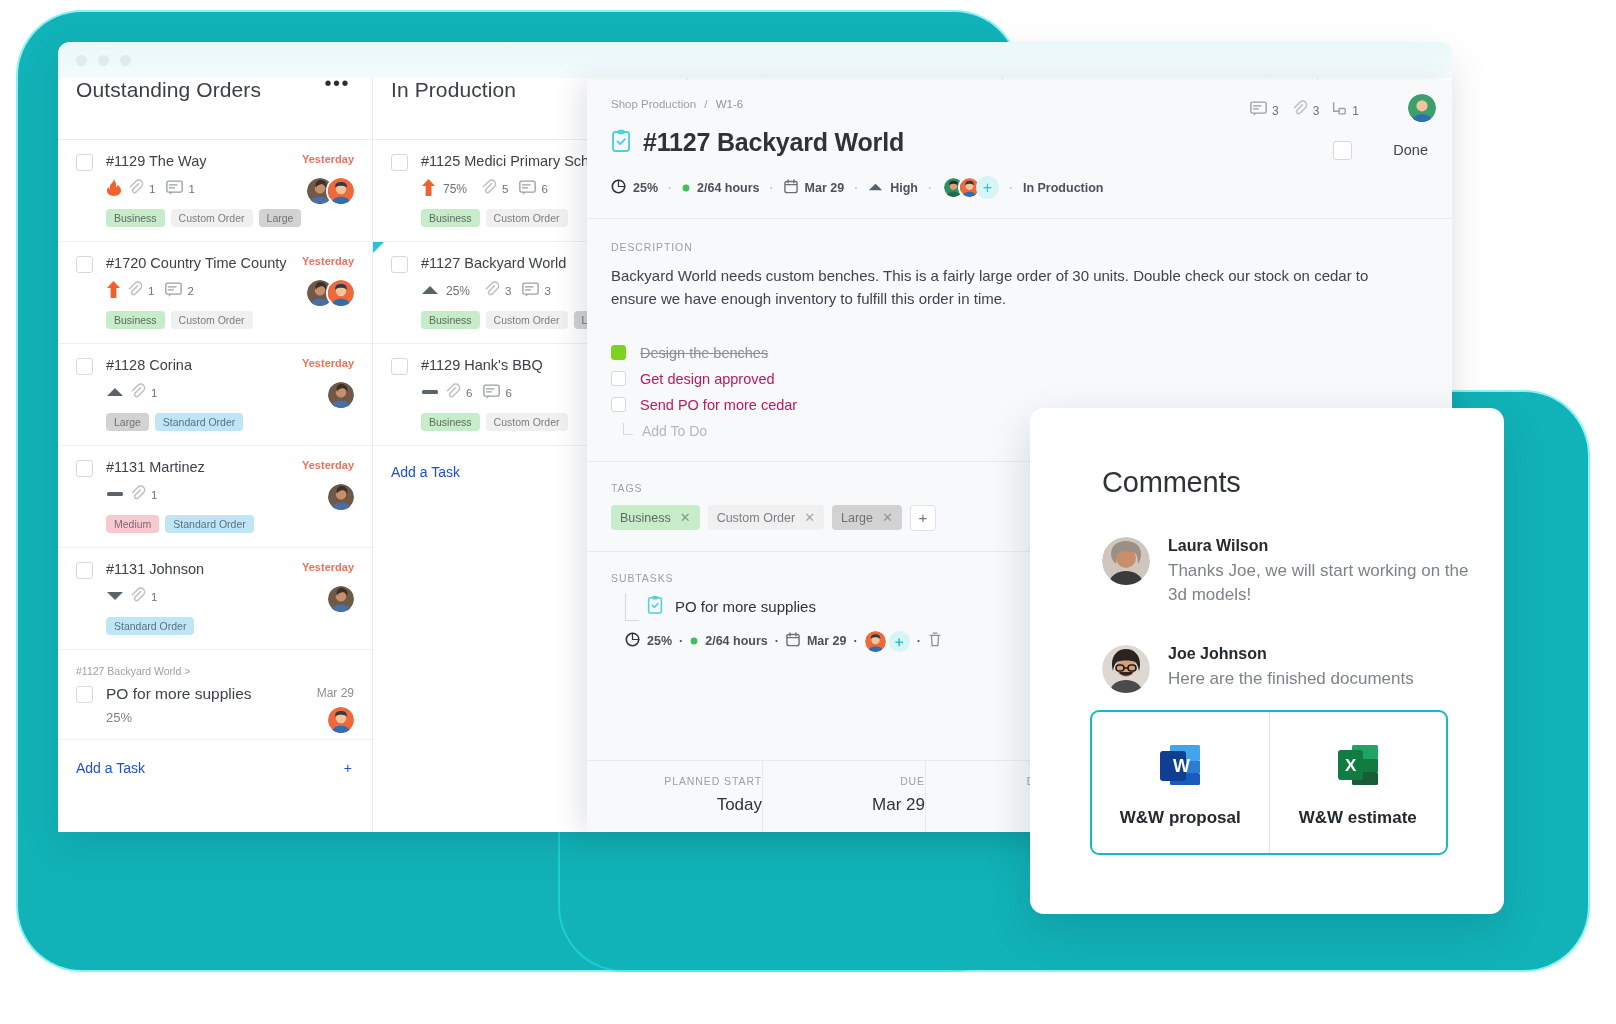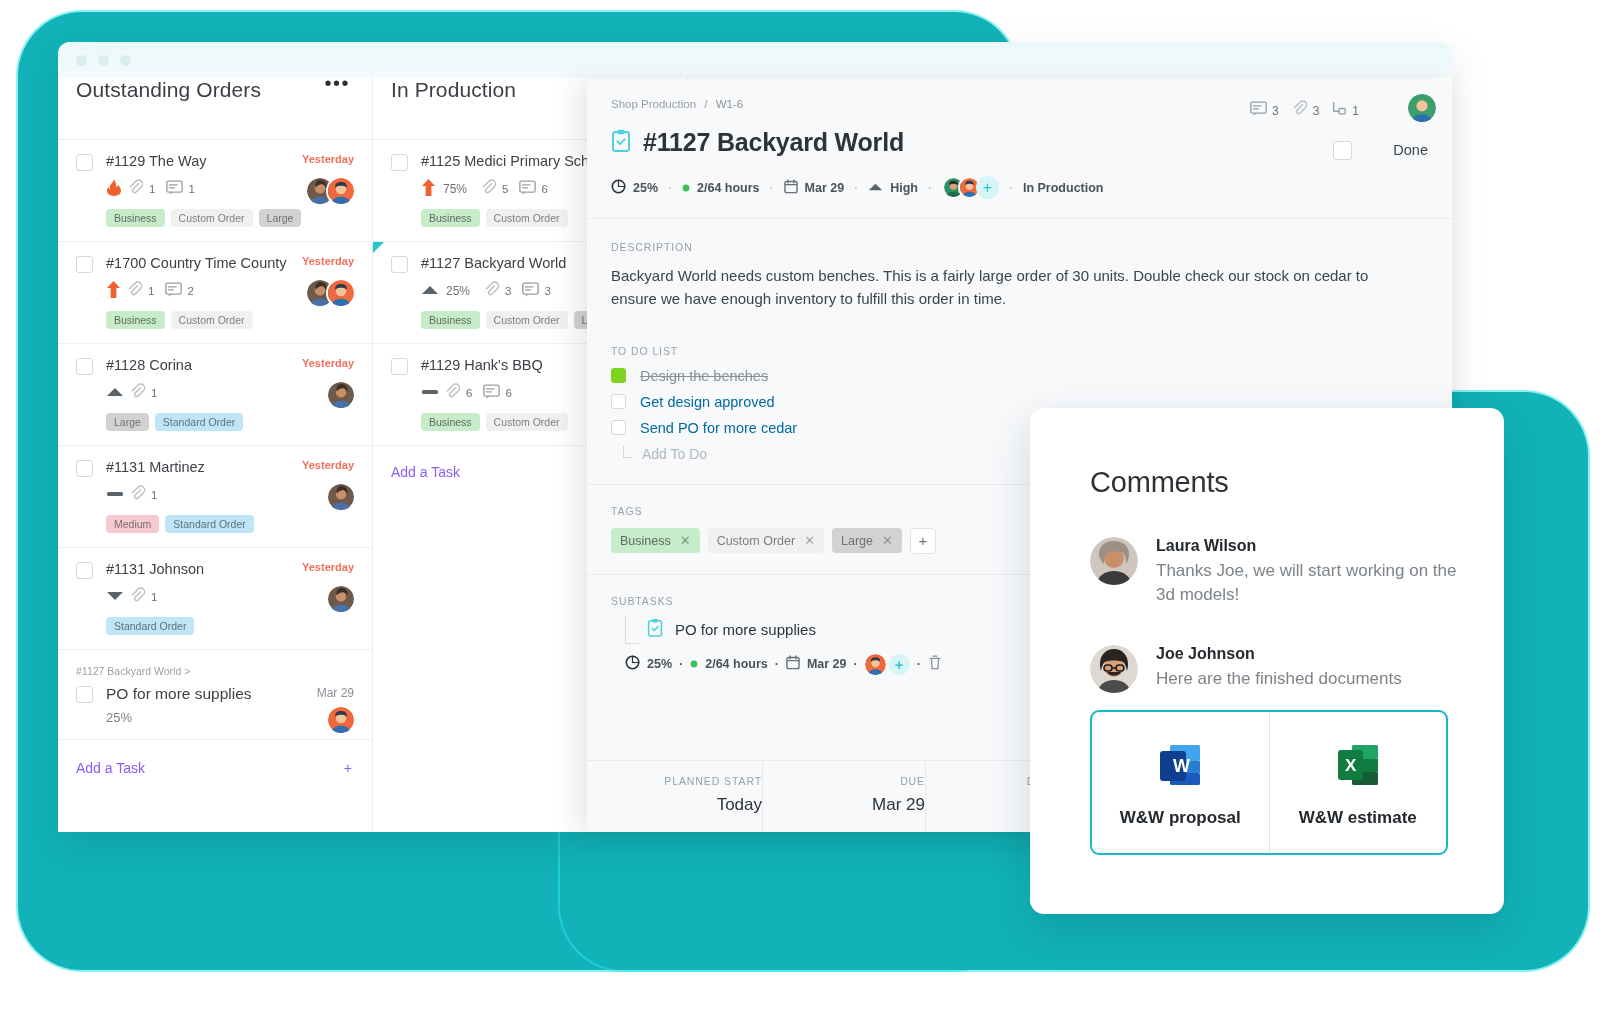--- a/index.html
+++ b/index.html
@@ -78,21 +78,21 @@
   .tag.pink  { background:#f7c9d1; color:#7f6a70; }
 
   .avatar { border-radius:50%; overflow:hidden; display:inline-block; vertical-align:middle; }
   .card-avatars { position:absolute; right:16px; top:36px; display:flex; }
   .card-avatars .avatar { width:30px; height:30px; margin-left:-9px; border:2px solid #fff; }
 
   .sub-parent { font-size:10.5px; color:#9aa0a6; margin-bottom:8px; }
   .sub-pct { font-size:13px; color:#7d8287; margin:7px 0 0 30px; }
 
   .add-task { display:flex; align-items:center; justify-content:space-between; padding:18px 20px 18px 18px; }
-  .add-task span { font-size:14px; color:#8b5cf6; }
+  .add-task span { font-size:14px; color:#1d4ed8; }
   .plus-lg { font-size:24px; color:#7d8287; font-weight:300; line-height:20px; }
 
   
   .flag { position:absolute; left:0; top:0; width:0; height:0;
           border-top:11px solid #25c6d4; border-right:11px solid transparent; }
 
   
   #detail {
     position:absolute; left:587px; top:80px; width:865px; height:752px;
     background:#f7f9fb; border-radius:4px 0 0 0;
@@ -115,21 +115,21 @@
   .done-box span { font-size:14.5px; color:#40464c;margin-left:32px; }
 
   .section { padding:0 24px; }
   .sec-label { font-size:10.5px; letter-spacing:.9px; color:#9aa0a6; margin-bottom:11px; }
   .divider { height:1px; background:#e8ebee; margin-top:20px; }
   #desc { font-size:15px; line-height:1.55; color:#3e444a; max-width:800px; }
 
   .todo { display:flex; align-items:center; margin-bottom:10px; }
   .todo .box { width:15px; height:15px; border:1px solid #d3d9de; border-radius:3px; background:#fff; flex:0 0 15px;}
   .todo .box.done { background:#7ed321; border-color:#7ed321; }
-  .todo .txt { font-size:14.5px; color:#0369a1; margin-left:14px; }
+  .todo .txt { font-size:14.5px; color:#be185d; margin-left:14px; }
   .todo.done .txt { color:#8a9096; text-decoration:line-through; }
   .add-todo { display:flex; align-items:center; margin-left:3px; }
   .add-todo .lshape { width:10px; height:12px; border-left:1px solid #d6dadf; border-bottom:1px solid #d6dadf; margin-bottom:4px;}
   .add-todo span { font-size:14px; color:#b3b8bd; margin-left:9px; }
 
   .tagrow { display:flex; gap:8px; align-items:center; }
   .tagbig { font-size:12.5px; padding:5px 9px; border-radius:4px; display:flex; align-items:center; gap:9px; }
   .tagbig .x { font-size:13px; opacity:.65; }
   .tag-add { width:26px; height:26px; border:1px solid #dfe3e7; border-radius:4px; background:#fff;
              display:flex; align-items:center; justify-content:center; font-size:15px; color:#70767c; }
@@ -151,20 +151,21 @@
   
   .ghost-stat { position:absolute; opacity:.30; }
   .ghost-stat .lbl { font-size:10.5px; letter-spacing:.9px; color:#9aa0a6; }
   .ghost-stat .val { font-size:17px; color:#2e3338; margin-top:8px; }
 
   
   #comments {
     position:absolute; left:1030px; top:408px; width:474px; height:506px;
     background:#fff; border-radius:14px; box-shadow:0 16px 44px rgba(20,40,60,.16);
     overflow:hidden;
+    padding-left:12px;
   }
   #comments-title { font-size:29px; color:#2e3338; margin:58px 0 0 60px; letter-spacing:-.2px;}
   .comment { display:flex; margin:38px 0 0 60px; padding-right:26px; }
   .comment .avatar { width:48px; height:48px; flex:0 0 48px; }
   .comment .body { margin-left:18px; }
   .comment .name { font-size:16px; font-weight:700; color:#24292e; }
   .comment .text { font-size:17px; color:#7c8389; line-height:1.4; margin-top:4px; }
   .attach-card {
     position:absolute; left:60px; top:302px; width:358px; height:145px;
     border:2px solid #17b9c4; border-radius:9px; background:#fff; display:flex;
@@ -246,21 +247,21 @@
                 <path d="M11 13c0-5 4-7 9-7s9 2 9 7c0 1-.5 2-.5 2s-2-3-8.5-3-8.5 3-8.5 3-.5-1-.5-2z" fill="#2f3a4a"></path>
                 <path d="M6 40c0-7 6-11 14-11s14 4 14 11z" fill="#2f6fb0"></path>
               </svg>
           </span>
         </div>
       </div>
 
       <div class="card">
         <div class="card-top">
           <span class="cb"></span>
-          <span class="card-title">#1700 Country Time County</span>
+          <span class="card-title">#1720 Country Time County</span>
         </div>
         <div class="card-date">Yesterday</div>
         <div class="card-meta">
           <span>
             <svg width="15" height="17" viewBox="0 0 15 17">
                 <path d="M7.5 0L14 7h-3.6v10H4.6V7H1z" fill="#f0612e"></path>
               </svg>
           </span>
           <span>
             <svg width="17" height="17" viewBox="0 0 20 20">
@@ -662,21 +663,20 @@
   </div>
 
   <div class="divider" style="margin-top:19px;"></div>
 
   <div class="section" style="padding-top:22px;">
     <div class="sec-label">DESCRIPTION</div>
     <div id="desc">Backyard World needs custom benches. This is a fairly large order of 30 units. Double check our stock on cedar to ensure we have enough inventory to fulfill this order in time.</div>
   </div>
 
   <div class="section" style="padding-top:34px;">
-    <div class="sec-label">TO DO LIST</div>
     <div class="todo done">
       <span class="box done"></span>
       <span class="txt">Design the benches</span>
     </div>
     <div class="todo">
       <span class="box"></span>
       <span class="txt">Get design approved</span>
     </div>
     <div class="todo">
       <span class="box"></span>

